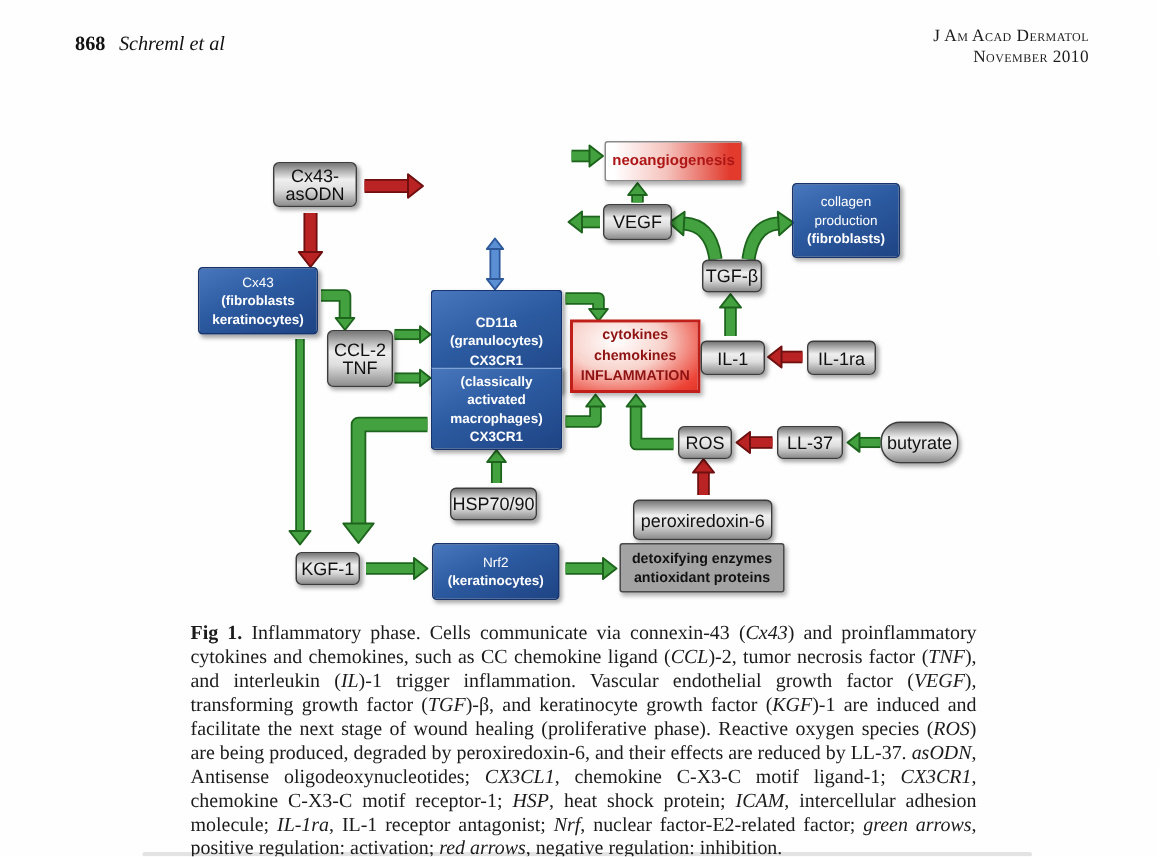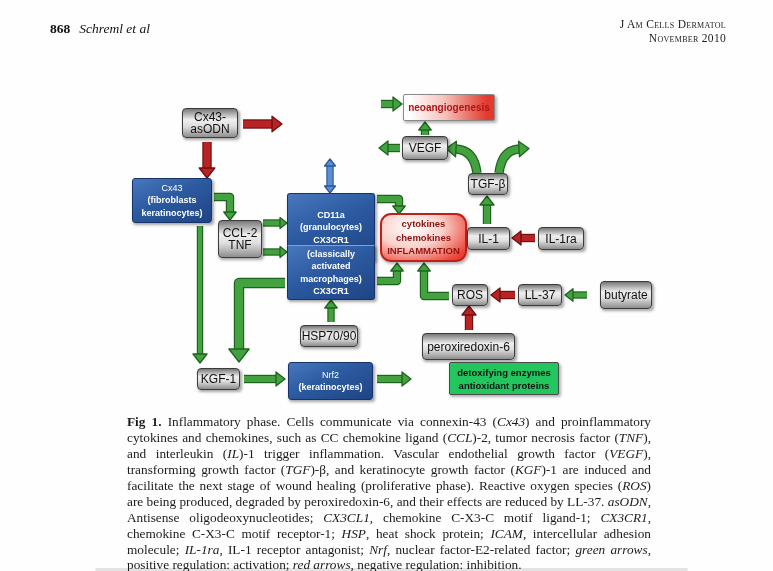--- a/index.html
+++ b/index.html
@@ -21,24 +21,24 @@
   .blue{background:linear-gradient(155deg,#4877bd 0%,#2c5aa0 45%,#1e4484 100%);
         border:1px solid #16346b;color:#fff;border-radius:3px;box-shadow:1.5px 2px 3px rgba(0,0,0,.35);}
   .blue .ln{font-size:9px;line-height:12.5px;}
   .gray{background:linear-gradient(180deg,#787878 0%,#efefef 38%,#dedede 62%,#8e8e8e 100%);
         border:1px solid #3c3c3c;color:#111;border-radius:4px;box-shadow:1.5px 2px 3px rgba(0,0,0,.35);}
   .gray .ln{font-size:12px;line-height:12px;}
   .redgrad{background:linear-gradient(90deg,#ffffff 6%,#f5c2bc 45%,#e23a2d 92%);
         border:1px solid #8a8a8a;color:#ae1616;border-radius:2px;box-shadow:1.5px 2px 3px rgba(0,0,0,.3);}
   .redgrad .ln{font-size:10px;line-height:12px;}
   .cytograd{background:radial-gradient(ellipse 100% 115% at 35% 28%,#ffffff 0%,#f8d2cb 38%,#ec4437 78%,#df291d 100%);
-        border:2px solid #c02019;color:#8e1312;border-radius:11px;box-shadow:1.5px 2px 3px rgba(0,0,0,.3);justify-content:center;}
+        border:2px solid #c02019;color:#8e1312;border-radius:0;box-shadow:1.5px 2px 3px rgba(0,0,0,.3);justify-content:center;}
   .cytograd .ln{font-size:9.5px;line-height:13.5px;}
-  .white{background:#22c55e;border:1.5px solid #4a4a4a;color:#111;border-radius:2px;
-        box-shadow:1.5px 2px 3px rgba(0,0,0,.3);margin-left:36px;}
+  .white{background:#a3a3a3;border:1.5px solid #4a4a4a;color:#111;border-radius:2px;
+        box-shadow:1.5px 2px 3px rgba(0,0,0,.3);}
   .white .ln{font-size:9.5px;line-height:13px;}
   .join-bottom{border-bottom:none;border-radius:3px 3px 0 0;}
   .join-top{border-top:1px solid #7fa2d4;border-radius:0 0 3px 3px;}
   
   .caption{position:absolute;left:127px;top:401px;width:524px;font-size:13.3px;line-height:15.9px;
            text-align:justify;color:#1b1b1b;z-index:3;}
   .caption .i{font-style:italic;}
   .caption .b{font-weight:bold;}
   .edge-shadow{position:absolute;left:95px;right:85px;bottom:0;height:3px;background:#dadada;
            border-radius:2px;opacity:.75;}
@@ -46,21 +46,21 @@
 </head>
 <body>
 
 <div class="page">
 
   <div class="lhead">
     <span class="pgnum">868</span><span class="auth">Schreml et al</span>
   </div>
 
   <div class="jhead">
-    <div>J Am Cells Dermatol</div>
+    <div>J Am Acad Dermatol</div>
     <div>November 2010</div>
   </div>
 
   <div class="diagram" id="diagram">
     <svg class="arrow-layer" id="arrow-layer" width="773" height="571" viewBox="0 0 773 571">
         <g>
           <path d="M 243,124 L 272,124" fill="none" stroke="#6f0f0f" stroke-width="9.4" stroke-linejoin="round" stroke-linecap="butt"></path>
           <path d="M 243,124 L 272,124" fill="none" stroke="#b92323" stroke-width="7" stroke-linejoin="round" stroke-linecap="butt"></path>
           <polygon points="282,124 272,131.8 272,116.2" fill="#b92323" stroke="#6f0f0f" stroke-width="1.3" stroke-linejoin="round"></polygon>
         </g>
@@ -183,20 +183,25 @@
       </svg>
   <div class="node gray" style="left: 182px; top: 108px; width: 56px; height: 30px;">
         <div class="ln">Cx43-</div>
         <div class="ln">asODN</div>
       </div>
       <div class="node redgrad" style="left: 403px; top: 94px; width: 92px; height: 27px;">
         <div class="ln b">neoangiogenesis</div>
       </div>
       <div class="node gray" style="left: 402px; top: 136px; width: 46px; height: 24px;">
         <div class="ln">VEGF</div>
+      </div>
+      <div class="node blue" style="left: 528px; top: 122px; width: 72px; height: 50px;">
+        <div class="ln">collagen</div>
+        <div class="ln">production</div>
+        <div class="ln b">(fibroblasts)</div>
       </div>
       <div class="node gray" style="left: 468px; top: 173px; width: 40px; height: 22px;">
         <div class="ln">TGF-β</div>
       </div>
       <div class="node blue" style="left: 132px; top: 178px; width: 80px; height: 45px;">
         <div class="ln">Cx43</div>
         <div class="ln b">(fibroblasts</div>
         <div class="ln b">keratinocytes)</div>
       </div>
       <div class="node gray" style="left: 218px; top: 220px; width: 44px; height: 38px;">
@@ -224,21 +229,21 @@
       </div>
       <div class="node gray" style="left: 538px; top: 227px; width: 46px; height: 23px;">
         <div class="ln">IL-1ra</div>
       </div>
       <div class="node gray" style="left: 452px; top: 284px; width: 36px; height: 22px;">
         <div class="ln">ROS</div>
       </div>
       <div class="node gray" style="left: 518px; top: 284px; width: 44px; height: 22px;">
         <div class="ln">LL-37</div>
       </div>
-      <div class="node gray" style="left: 600px; top: 281px; width: 52px; height: 28px;">
+      <div class="node gray" style="left: 587px; top: 281px; width: 52px; height: 28px; border-radius: 13px;">
         <div class="ln">butyrate</div>
       </div>
       <div class="node gray" style="left: 300px; top: 325px; width: 58px; height: 22px;">
         <div class="ln">HSP70/90</div>
       </div>
       <div class="node gray" style="left: 422px; top: 333px; width: 93px; height: 27px;">
         <div class="ln">peroxiredoxin-6</div>
       </div>
       <div class="node gray" style="left: 197px; top: 368px; width: 43px; height: 22px; justify-content: center;">
         <div class="ln">KGF-1</div>

